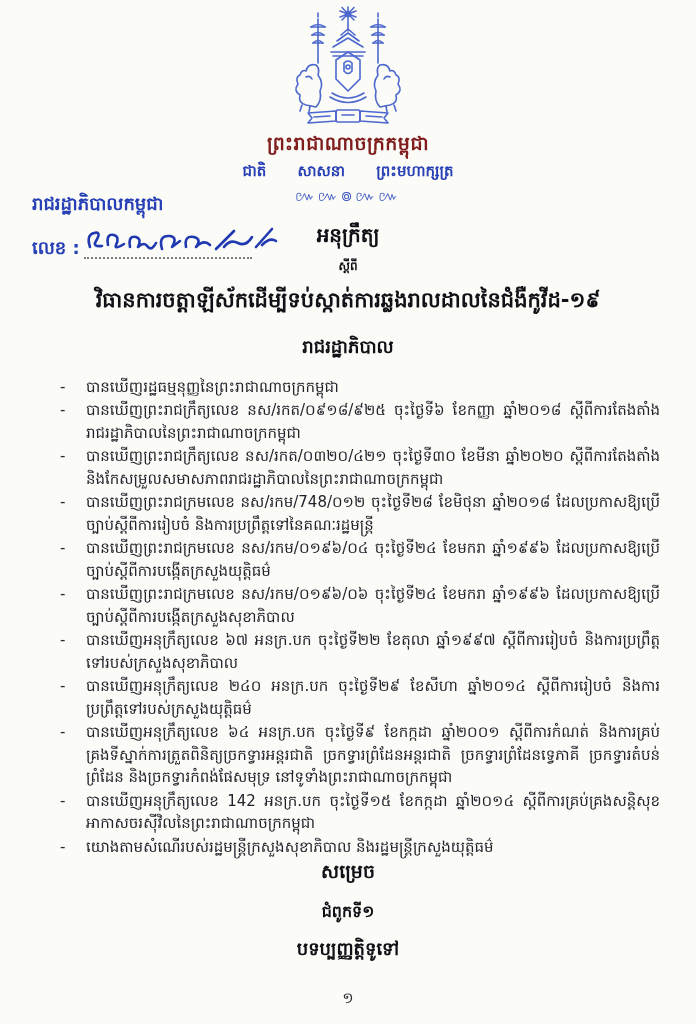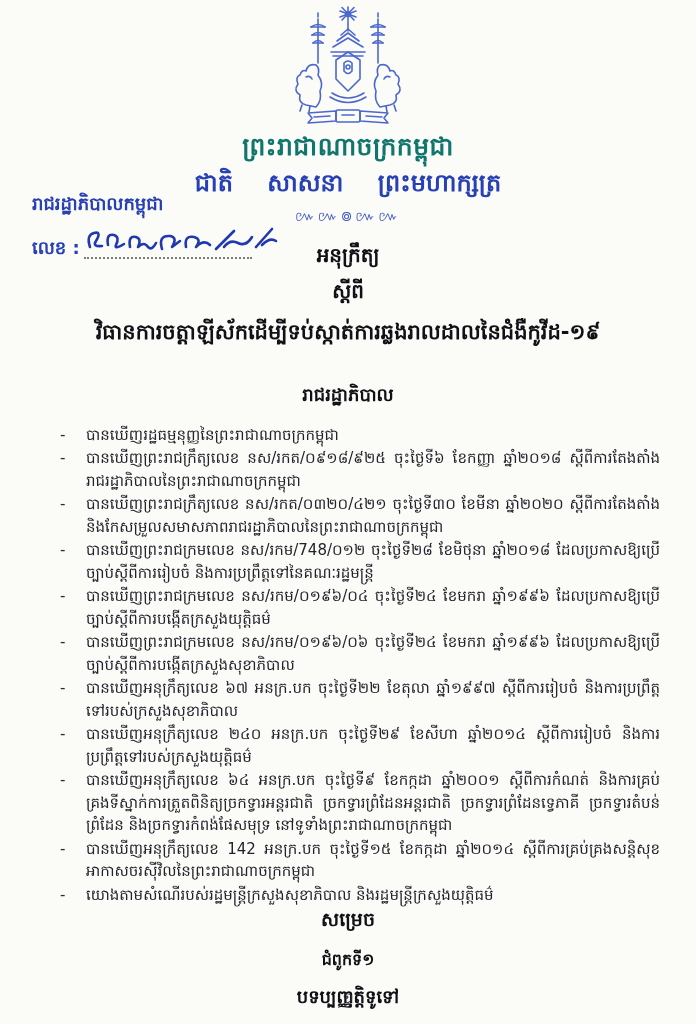--- a/index.html
+++ b/index.html
@@ -9,26 +9,26 @@
     font-family:"DejaVu Sans", sans-serif;
     color:#21212b;
     position:relative;
     overflow:hidden;
   }
   .page{position:absolute;inset:0;}
 
   
   .emblem-wrap{display:flex;justify-content:center;padding-top:5px;}
   .kingdom-title{
-    text-align:center;color:#0f766e;font-weight:bold;
-    font-size:25px;line-height:1.15;margin-top:4px;letter-spacing:.5px;
+    text-align:center;color:#7f1d1d;font-weight:bold;
+    font-size:19px;line-height:1.15;margin-top:4px;letter-spacing:.5px;
   }
   .motto{
     text-align:center;color:#2840b6;font-weight:bold;
-    font-size:24px;margin-top:6px;word-spacing:26px;
+    font-size:15px;margin-top:6px;word-spacing:26px;
   }
   .ornament{
     text-align:center;color:#3a55c2;font-size:14px;margin-top:4px;letter-spacing:3px;
   }
 
   
   .ref-block{position:absolute;left:32px;top:192px;width:260px;}
   .ref-issuer{color:#2840b6;font-weight:bold;font-size:18px;}
   .ref-number-row{display:flex;align-items:flex-end;margin-top:4px;}
   .ref-number-label{color:#2840b6;font-weight:bold;font-size:18px;white-space:nowrap;}
@@ -37,30 +37,30 @@
     position:absolute;left:0;right:28px;bottom:4px;
     border-bottom:2px dotted #5a5a66;opacity:.8;
   }
 
   
   .doc-type{
     text-align:center;font-weight:bold;font-size:20px;color:#101016;
     margin-top:14px;
   }
   .doc-about{
-    text-align:center;font-weight:bold;font-size:20px;color:#101016;
+    text-align:center;font-weight:bold;font-size:12px;color:#101016;
     margin-top:6px;
   }
   .doc-subject{
     text-align:center;font-weight:bold;font-size:21px;color:#101016;
     margin-top:10px;padding:0 40px;
   }
   .body-heading{
     text-align:center;font-weight:bold;font-size:18px;color:#101016;
-    margin-top:34px;
+    margin-top:18px;
   }
 
   
   .citations{
     list-style:none;margin:14px 36px 0 58px;padding:0;
     font-size:15px;line-height:22.5px;
   }
   .citations li{
     display:flex;align-items:flex-start;margin-bottom:1px;
   }

